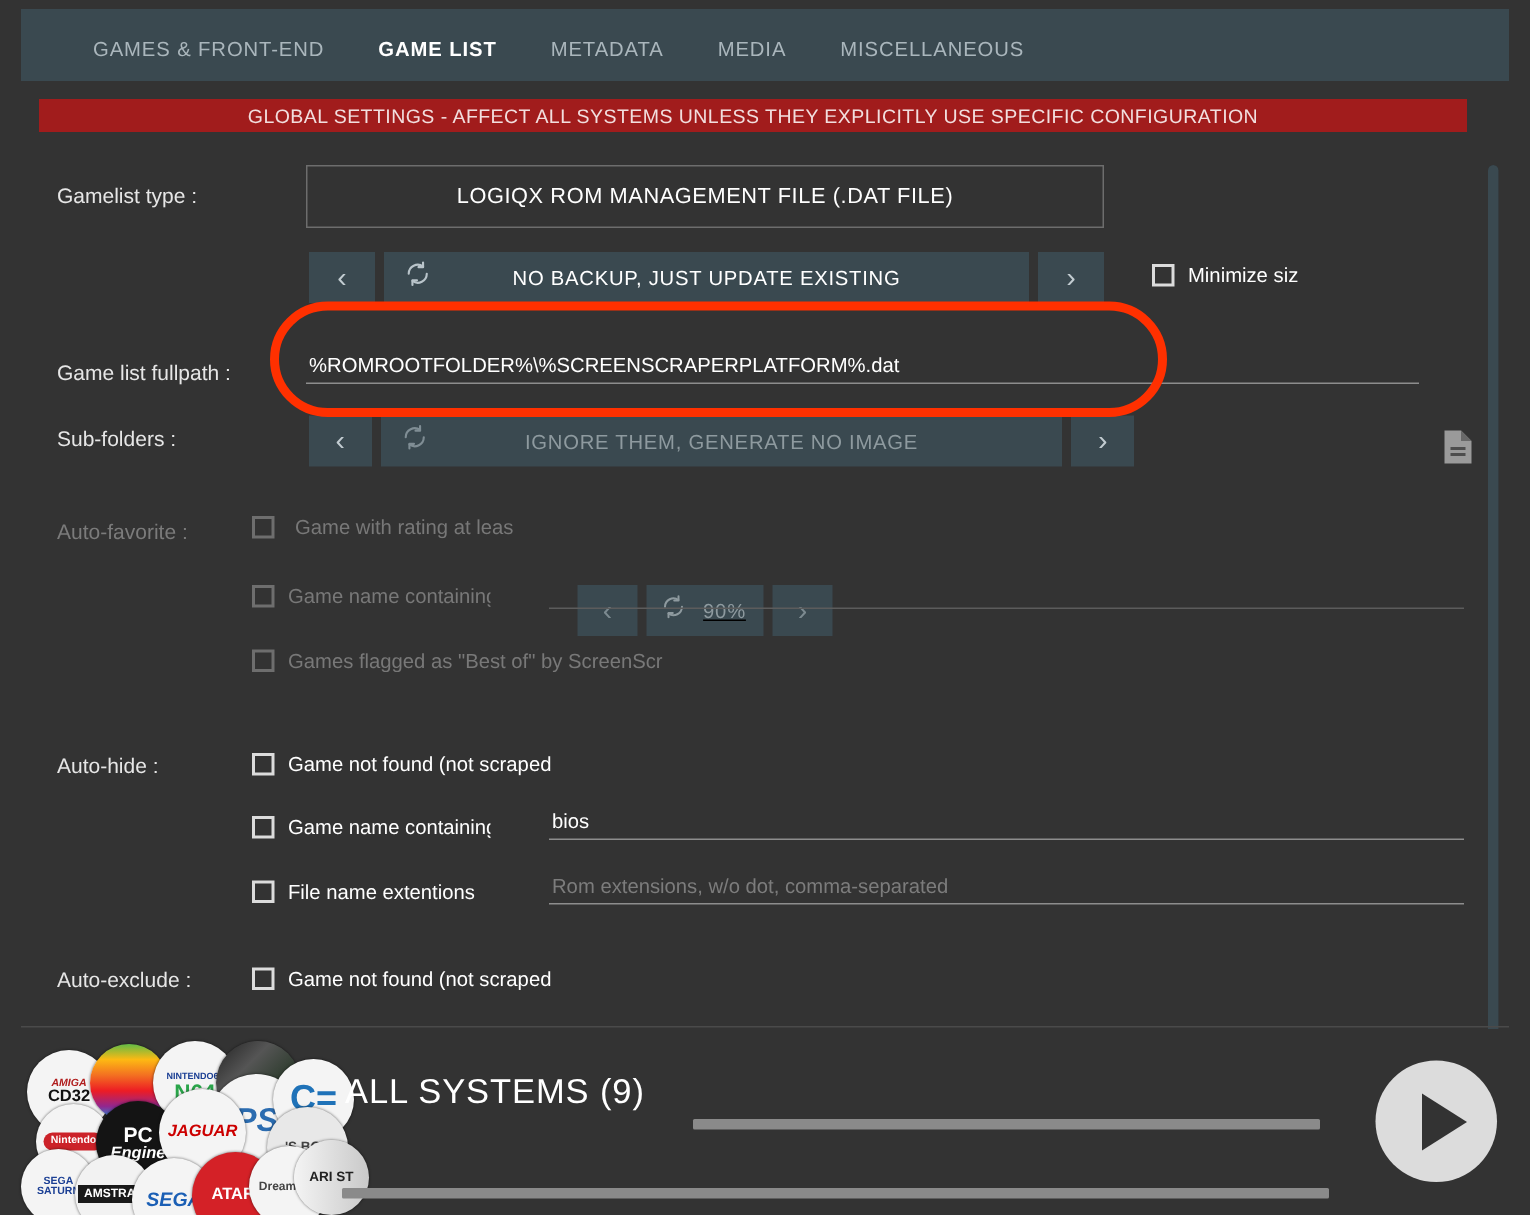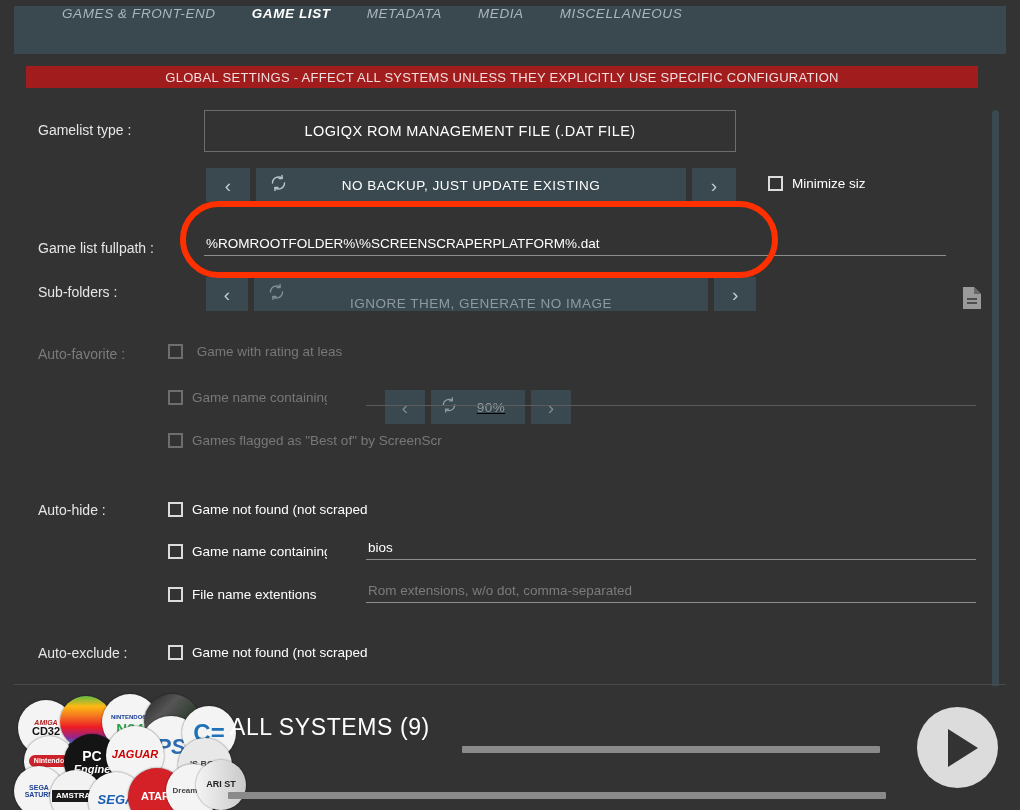--- a/index.html
+++ b/index.html
@@ -28,27 +28,27 @@
     height: 48px;
     background: #3a4950;
     display: flex;
     align-items: flex-start;
     padding-left: 30px;
   }
   .tab {
     position: relative;
     height: 52px;
     display: flex;
+    align-items: center;
     padding: 0 18px;
     color: #aab6bc;
     font-size: 13.5px;
     letter-spacing: 0.6px;
     white-space: nowrap;
     cursor: pointer;
-    font-style: italic;
   }
   .tab.active { color: #ffffff; font-weight: bold; }
   .tab.active::after {
     content: "";
     position: absolute;
     left: 6px; right: 6px; bottom: 0;
     height: 3px;
     background: #35aee0;
   }
 
@@ -377,21 +377,21 @@
         <rect x="5" y="12" width="10" height="2" fill="#4d4d4d"></rect>
         <rect x="5" y="16" width="10" height="2" fill="#4d4d4d"></rect>
       </svg>
     </span>
 
     <div class="row-label" style="left:24px; top:230px;">Sub-folders :</div>
     <div class="spinrow" style="left:192px; top:223px; width:550px; height:34px;">
       <div class="spin-btn" style="width:44px;">
         <span>‹</span>
       </div>
-      <div class="spin-mid" style="width:479px; margin:0 6px;align-items:flex-end;">
+      <div class="spin-mid" style="width:479px; margin:0 6px;">
         <span class="refresh">
           <svg width="17" height="17" viewBox="0 0 24 24" fill="none" stroke="#7f8d94" stroke-width="2" stroke-linecap="round" stroke-linejoin="round">
             <path d="M3.5 12a8.5 8.5 0 0 1 13.5-6.8"></path>
             <polyline points="17 1.5 17 5.8 12.7 5.8"></polyline>
             <path d="M20.5 12a8.5 8.5 0 0 1-13.5 6.8"></path>
             <polyline points="7 22.5 7 18.2 11.3 18.2"></polyline>
           </svg>
         </span>
         <span class="val dim">IGNORE THEM, GENERATE NO IMAGE</span>
       </div>
@@ -404,21 +404,21 @@
 
     <div class="cb-wrap" style="left:154px; top:290px;">
       <span class="cb-box dim"></span>
       <span class="cb-label dim clip-155">Game with rating at leas</span>
     </div>
 
     <div class="spinrow" style="left:371px; top:336px; width:186px; height:34px;">
       <div class="spin-btn dim" style="width:40px;">
         <span>‹</span>
       </div>
-      <div class="spin-mid" style="width:94px; margin:0 6px;text-decoration:underline;">
+      <div class="spin-mid" style="width:78px; margin:0 6px;text-decoration:underline;">
         <span class="refresh" style="left:10px;">
           <svg width="16" height="16" viewBox="0 0 24 24" fill="none" stroke="#8e9a9f" stroke-width="2" stroke-linecap="round" stroke-linejoin="round">
             <path d="M3.5 12a8.5 8.5 0 0 1 13.5-6.8"></path>
             <polyline points="17 1.5 17 5.8 12.7 5.8"></polyline>
             <path d="M20.5 12a8.5 8.5 0 0 1-13.5 6.8"></path>
             <polyline points="7 22.5 7 18.2 11.3 18.2"></polyline>
           </svg>
         </span>
         <span class="val center-num" style="margin-left:26px;">90%</span>
       </div>

